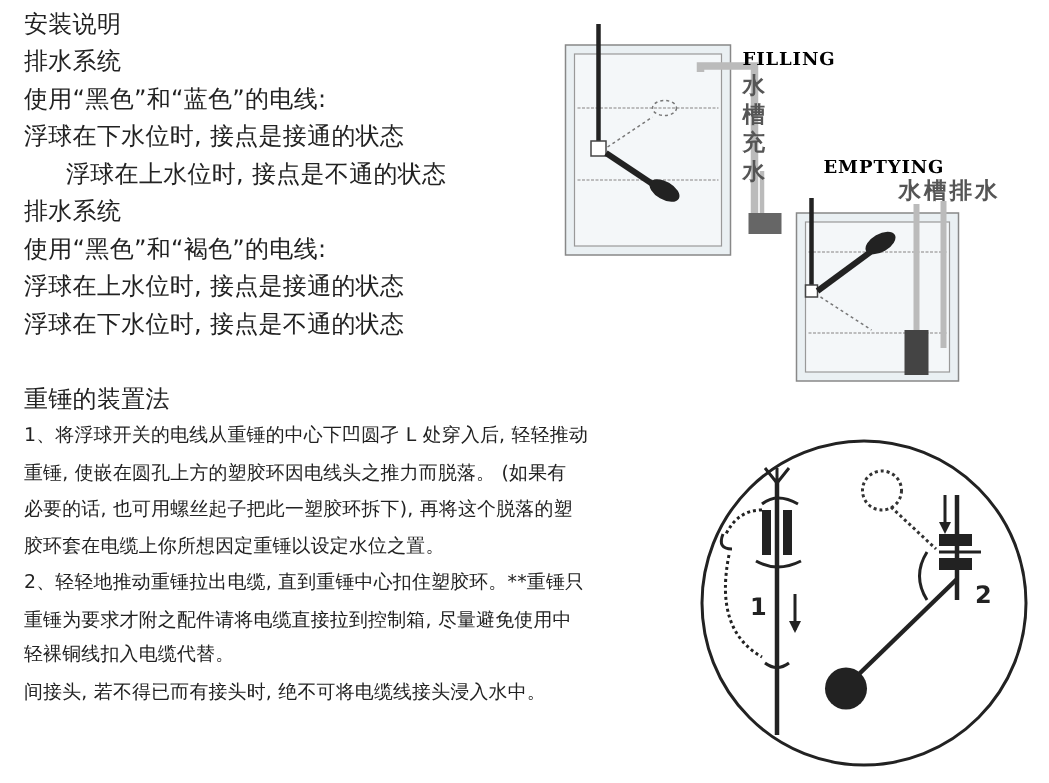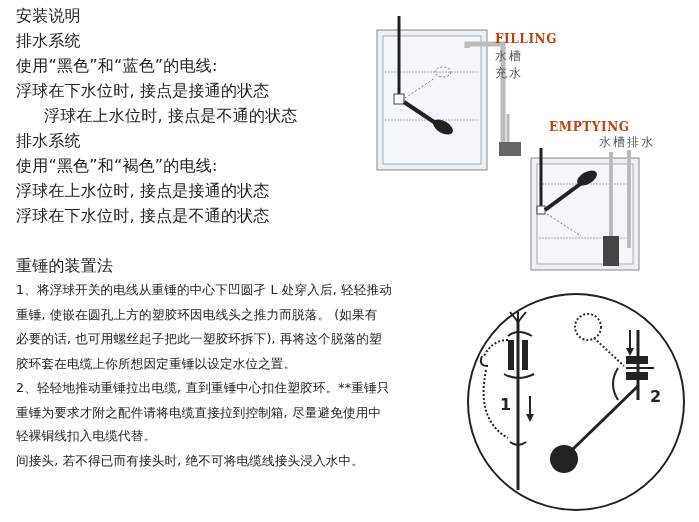--- a/index.html
+++ b/index.html
@@ -2,22 +2,22 @@
 <html><head>
 <meta charset="utf-8">
 <style>
   html, body { margin:0; padding:0; background:#ffffff; }
   body { width:699px; height:522px; position:relative; overflow:hidden;
          font-family:"DejaVu Sans", "Liberation Sans", sans-serif; color:#222; }
   .txt { position:absolute; left:16px; font-size:16px; line-height:18px; white-space:nowrap; letter-spacing:0.2px; }
   .para { position:absolute; left:16px; width:440px; font-size:12.6px; line-height:24.6px; letter-spacing:0.15px; }
   .para div { white-space:nowrap; }
   .fig { position:absolute; }
-  .label-en { font-family:"DejaVu Serif", "Liberation Serif", serif; font-weight:bold; font-size:12px; color:#c2410c; letter-spacing:0.6px; position:absolute; }
-  .label-cn { font-size:12px; color:#555; letter-spacing:2px; position:absolute; }
+  .label-en { font-family:"DejaVu Serif", "Liberation Serif", serif; font-weight:bold; font-size:12px; color:#000000; letter-spacing:0.6px; position:absolute; }
+  .label-cn { font-size:15px; color:#555; letter-spacing:2px; position:absolute;font-weight:bold; }
 </style>
 </head>
 <body>
 
 <div class="txt" style="top:7px;">安装说明</div>
 <div class="txt" style="top:32px;">排水系统</div>
 <div class="txt" style="top:57px;">使用“黑色”和“蓝色”的电线:</div>
 <div class="txt" style="top:82px;">浮球在下水位时, 接点是接通的状态</div>
 <div class="txt" style="top:107px;margin-left:28px;">浮球在上水位时, 接点是不通的状态</div>
 <div class="txt" style="top:132px;">排水系统</div>
@@ -38,21 +38,21 @@
     <path d="M30 84 L60 64" stroke="#777" stroke-dasharray="2,2"></path>
     <ellipse cx="68" cy="58" rx="8" ry="5" fill="none" stroke="#777" stroke-dasharray="2,2"></ellipse>
     <path d="M92 34 L92 30 L128 30 L128 142" stroke="#bbb" stroke-width="5" fill="none"></path>
     <rect x="124" y="128" width="22" height="14" fill="#666"></rect>
     <line x1="133" y1="100" x2="133" y2="128" stroke="#bbb" stroke-width="3"></line>
   </svg>
   <div class="label-en" style="left:120px;top:18px;">FILLING</div>
   <div class="label-cn" style="left:120px;top:34px;">水槽充水</div>
 </div>
 
-<div class="fig" style="left:529px;top:120px;width:170px;height:150px;text-align:right;">
+<div class="fig" style="left:529px;top:104px;width:170px;height:150px;text-align:right;">
   <svg width="170" height="150" viewBox="0 0 170 150" style="position:absolute;left:0;top:28px;">
     <rect x="2" y="10" width="108" height="112" fill="#eaf0f3" stroke="#888"></rect>
     <rect x="8" y="16" width="96" height="100" fill="#f4f7f9" stroke="#999" stroke-width="0.8"></rect>
     <line x1="10" y1="36" x2="102" y2="36" stroke="#aaa" stroke-dasharray="2,1"></line>
     <line x1="10" y1="90" x2="102" y2="90" stroke="#aaa" stroke-dasharray="2,1"></line>
     <line x1="12" y1="0" x2="12" y2="60" stroke="#222" stroke-width="3"></line>
     <rect x="8" y="58" width="8" height="8" fill="#fff" stroke="#444"></rect>
     <path d="M16 62 L54 34" stroke="#222" stroke-width="4"></path>
     <ellipse cx="58" cy="30" rx="11" ry="6" transform="rotate(-30 58 30)" fill="#222"></ellipse>
     <path d="M18 66 L52 88" stroke="#777" stroke-dasharray="2,2"></path>

